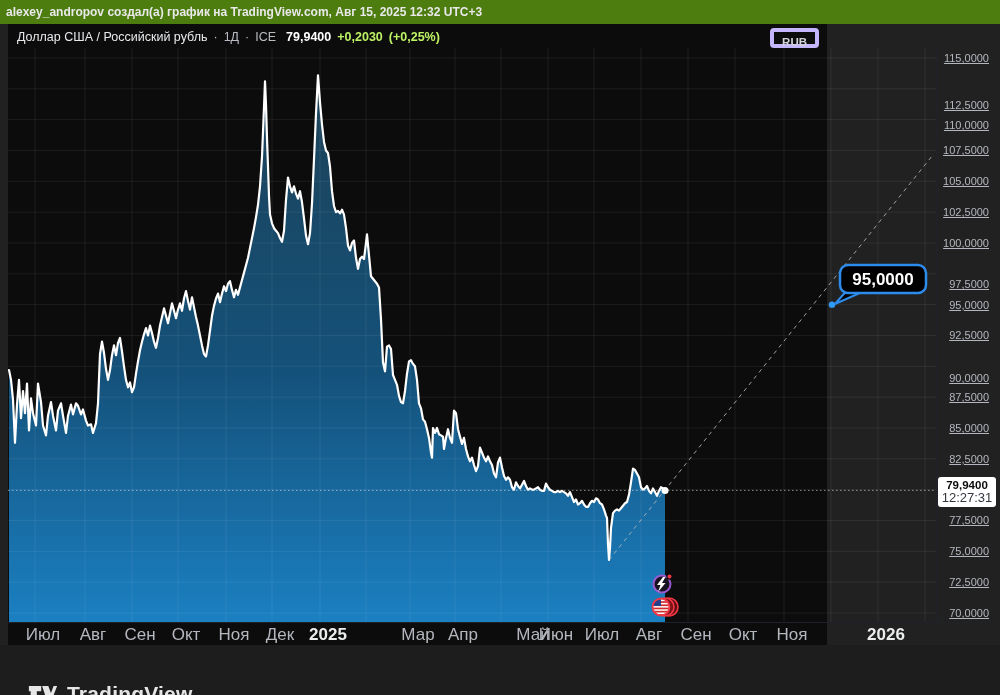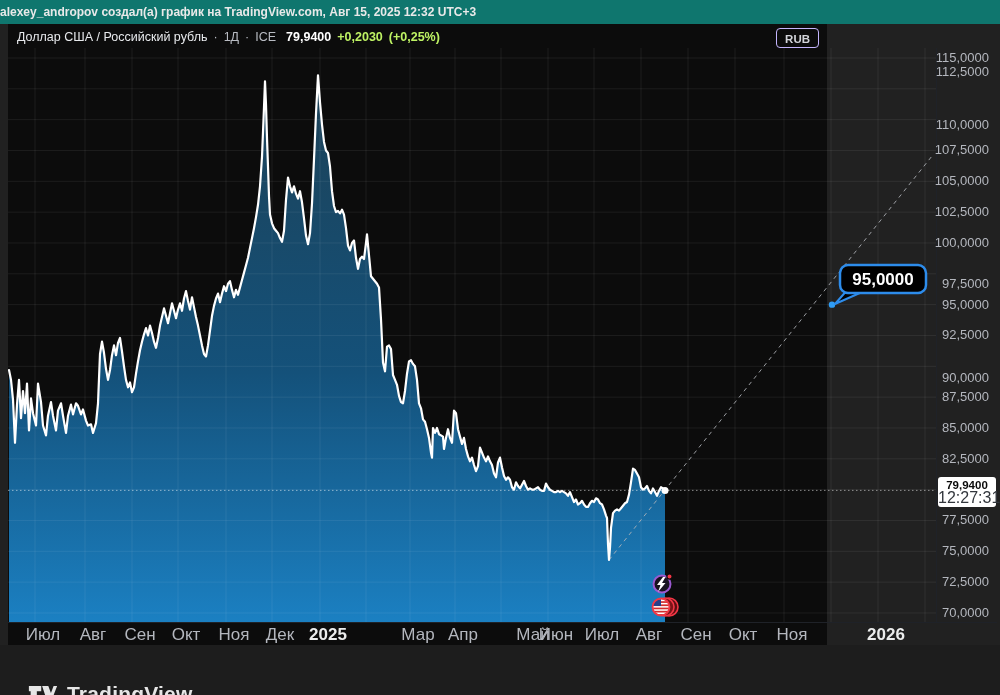--- a/index.html
+++ b/index.html
@@ -1,41 +1,41 @@
 <!DOCTYPE html>
 <html><head>
 <meta charset="utf-8">
 <style>
   html,body{margin:0;padding:0;background:#212121;}
   body{width:1000px;height:695px;position:relative;overflow:hidden;
        font-family:"Liberation Sans","DejaVu Sans",sans-serif;
        -webkit-font-smoothing:antialiased;}
   .attribution-bar{position:absolute;left:0;top:0;width:1000px;height:24px;
-       background:#0f766e;color:#e9e9e9;font-size:12px;font-weight:700;
-       line-height:24px;padding-left:0;box-sizing:border-box;white-space:nowrap;}
+       background:#4d7c0f;color:#e9e9e9;font-size:12px;font-weight:700;
+       line-height:24px;padding-left:6px;box-sizing:border-box;white-space:nowrap;}
   .widget{position:absolute;left:8px;top:24px;width:819px;height:621px;background:#0c0c0c;}
   .chart-header{position:absolute;left:9px;top:6px;font-size:12.5px;color:#d6d8dc;
        display:flex;gap:6px;align-items:center;white-space:nowrap;z-index:5;}
   .chart-header .sym{color:#e8eaed;}
   .chart-header .dim{color:#b9bcc3;}
   .chart-header .price-main{color:#ffffff;font-weight:700;margin-left:4px;}
   .chart-header .chg{color:#bef264;font-weight:700;}
   .rub-button{position:absolute;right:8px;top:4px;min-width:40px;height:20px;
-       border:1px solid #c4b5fd;border-radius:4px;color:#d3d5da;font-size:11.5px;
+       border:4px solid #c4b5fd;border-radius:4px;color:#d3d5da;font-size:11.5px;
        font-weight:600;line-height:20px;text-align:center;padding:0 8px;
        background:#0c0c0c;z-index:6;cursor:pointer;}
   #chart-svg{position:absolute;left:0px;top:24px;z-index:1;}
   .y-axis{position:absolute;left:928px;top:24px;width:61px;height:574px;
        border-left:1px solid #1f2228;z-index:2;}
-  .y-tick{position:absolute;right:9px;height:14px;line-height:14px;font-size:13px;
-       color:#b4b7be;white-space:nowrap;}
+  .y-tick{position:absolute;right:9px;height:14px;line-height:14px;font-size:11px;
+       color:#b4b7be;white-space:nowrap;text-decoration:underline;}
   .price-tag{position:absolute;left:1px;top:429px;width:58px;background:#ffffff;
        border-radius:3px;text-align:center;padding:2px 0 3px 0;z-index:3;}
   .price-tag .p{font-size:11.5px;font-weight:700;color:#0a0a0a;line-height:13px;}
-  .price-tag .cd{font-size:16px;color:#33373d;line-height:12px;}
+  .price-tag .cd{font-size:13px;color:#33373d;line-height:12px;}
   .x-axis{position:absolute;left:0;top:598px;width:989px;height:23px;
        border-top:1px solid #1f2228;z-index:2;}
   .x-tick{position:absolute;top:0;height:23px;line-height:23px;font-size:17px;
        color:#b4b7be;transform:translateX(-50%);white-space:nowrap;}
   .x-tick.bold{color:#eceded;font-weight:700;}
   .footer{position:absolute;left:0;top:645px;width:1000px;height:50px;background:#1d1d1d;
        display:flex;align-items:center;padding-left:28px;box-sizing:border-box;}
   .tv-logo{display:flex;align-items:center;gap:9px;cursor:pointer;margin-top:48px;}
   .tv-logo .wordmark{color:#e6e6e6;font-size:21px;font-weight:700;letter-spacing:.2px;}
 </style>
@@ -140,21 +140,21 @@
           <rect x="645" y="566" width="16" height="1.7" fill="#d22d2d"></rect>
           <rect x="645" y="551" width="8" height="7" fill="#27408b"></rect>
         </g>
         <circle cx="653" cy="559" r="8.5" fill="none" stroke="#f23645" stroke-width="1.8"></circle>
       </g>
     </svg>
 
   <div class="y-axis">
     <div id="y-ticks">
         <div class="y-tick" style="top: 3px;">115,0000</div>
-        <div class="y-tick" style="top: 17px;">112,5000</div>
+        <div class="y-tick" style="top: 50px;">112,5000</div>
         <div class="y-tick" style="top: 70px; text-align: center;">110,0000</div>
         <div class="y-tick" style="top: 95.4975px;">107,5000</div>
         <div class="y-tick" style="top: 126.33px;">105,0000</div>
         <div class="y-tick" style="top: 157.162px;">102,5000</div>
         <div class="y-tick" style="top: 187.995px;">100,0000</div>
         <div class="y-tick" style="top: 229px;">97,5000</div>
         <div class="y-tick" style="top: 249.66px;">95,0000</div>
         <div class="y-tick" style="top: 280.493px;">92,5000</div>
         <div class="y-tick" style="top: 323px; margin-left: 37px;">90,0000</div>
         <div class="y-tick" style="top: 342.158px;">87,5000</div>

